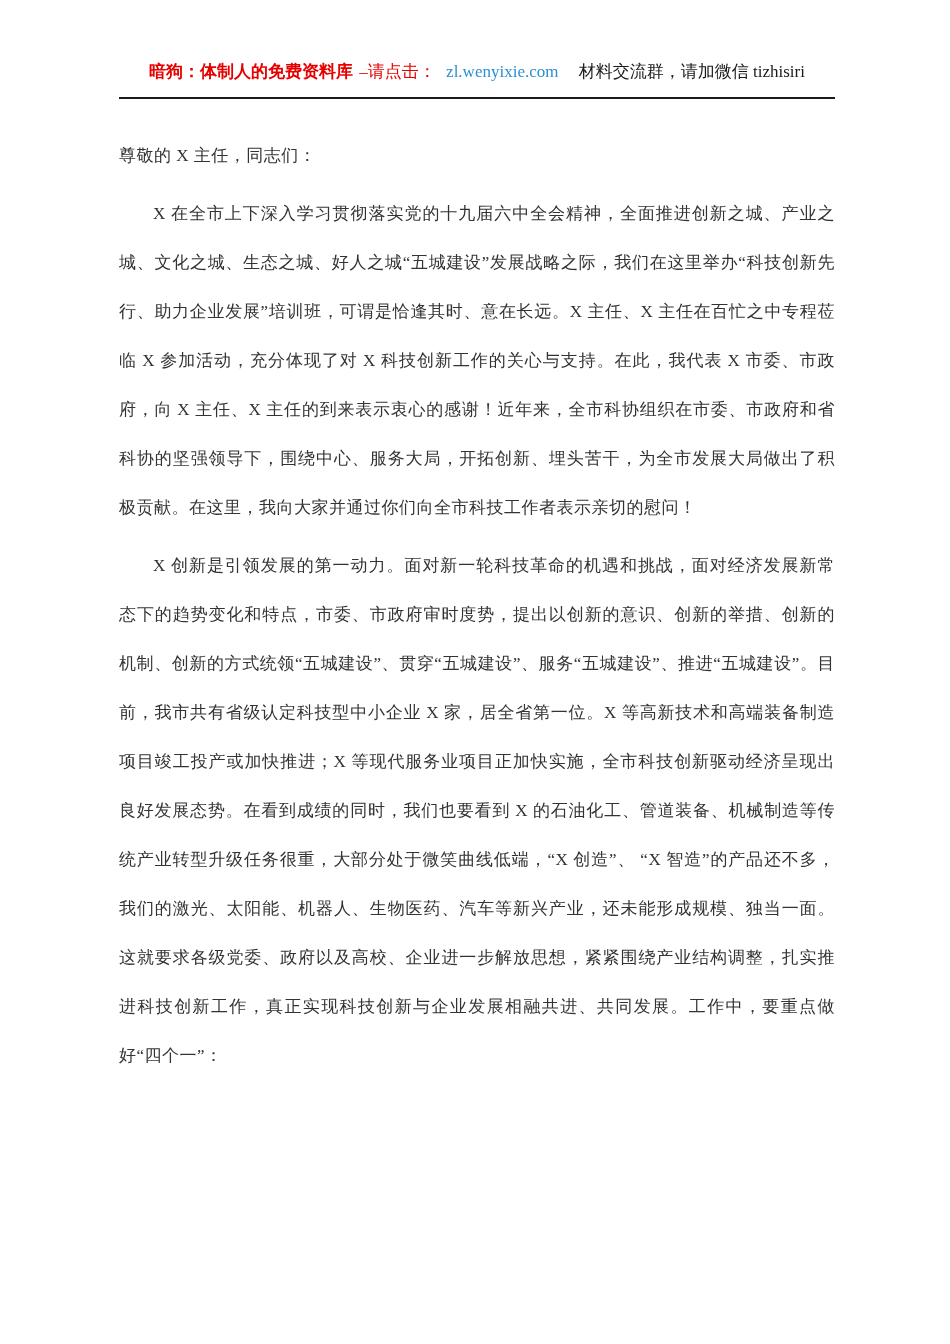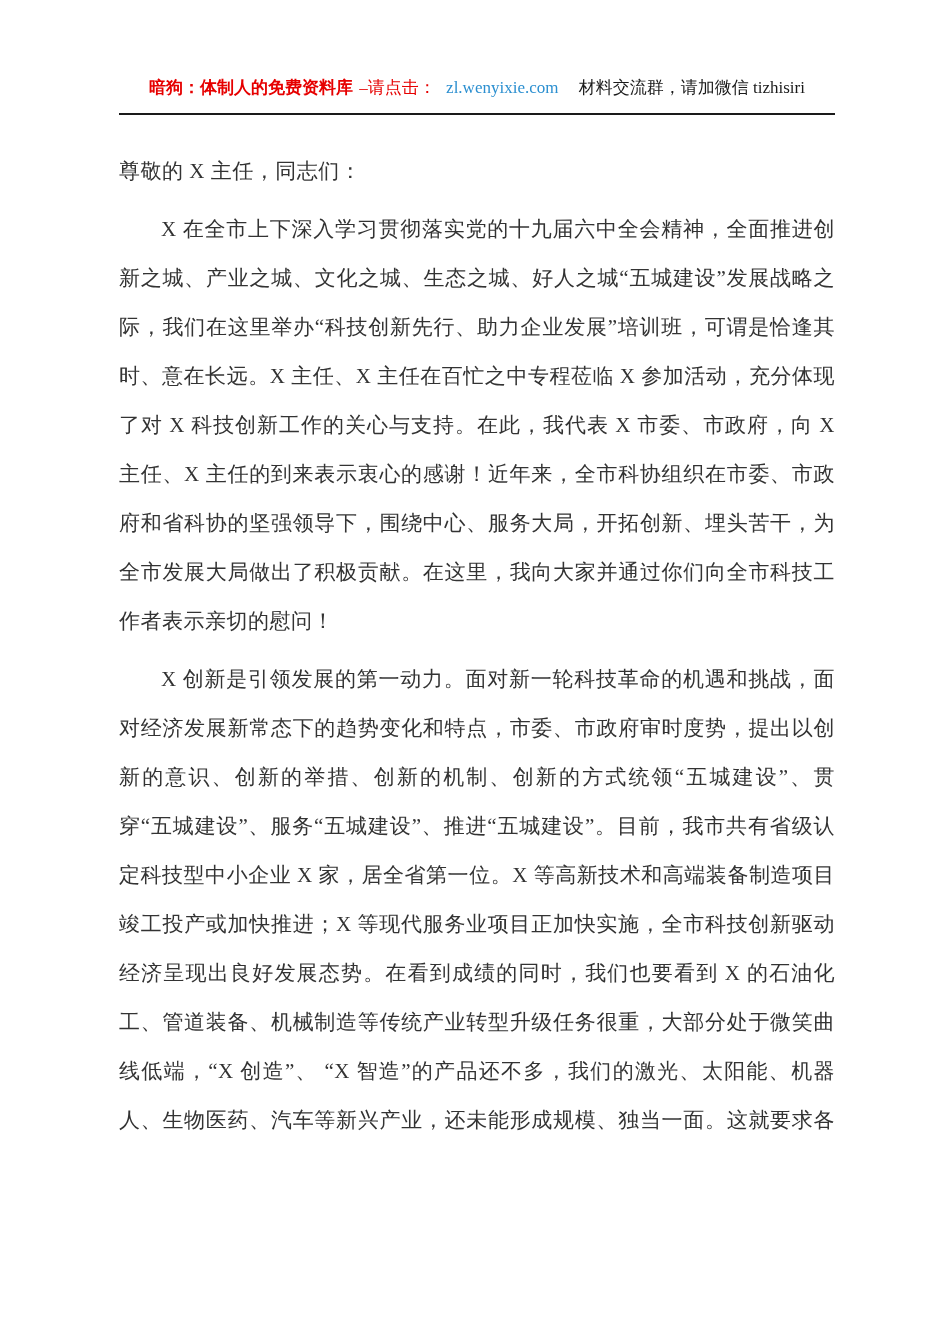--- a/index.html
+++ b/index.html
@@ -4,21 +4,21 @@
 <style>
   html, body {
     margin: 0;
     padding: 0;
     background: #ffffff;
   }
   .page {
     position: relative;
     width: 950px;
     height: 1124px;
-    margin: 16px auto;
+    margin: 0 auto;
     background: #ffffff;
     box-sizing: border-box;
     padding: 58px 115px 0 119px;
     font-family: "Liberation Serif", "DejaVu Serif", serif;
     overflow: hidden;
   }
   .page-header {
     text-align: center;
     font-size: 17px;
     line-height: 1.6;
@@ -39,21 +39,21 @@
     color: #2b8fd0;
     text-decoration: none;
     margin: 0 6px;
   }
   .hdr-black {
     color: #1a1a1a;
     margin-left: 10px;
   }
   .doc-body {
     margin-top: 32px;
-    font-size: 21px;
+    font-size: 17px;
     line-height: 49px;
     color: #333333;
     text-align: justify;
     letter-spacing: 0.5px;
   }
   .doc-body p {
     margin: 0;
   }
   .salutation {
     text-indent: 0;

